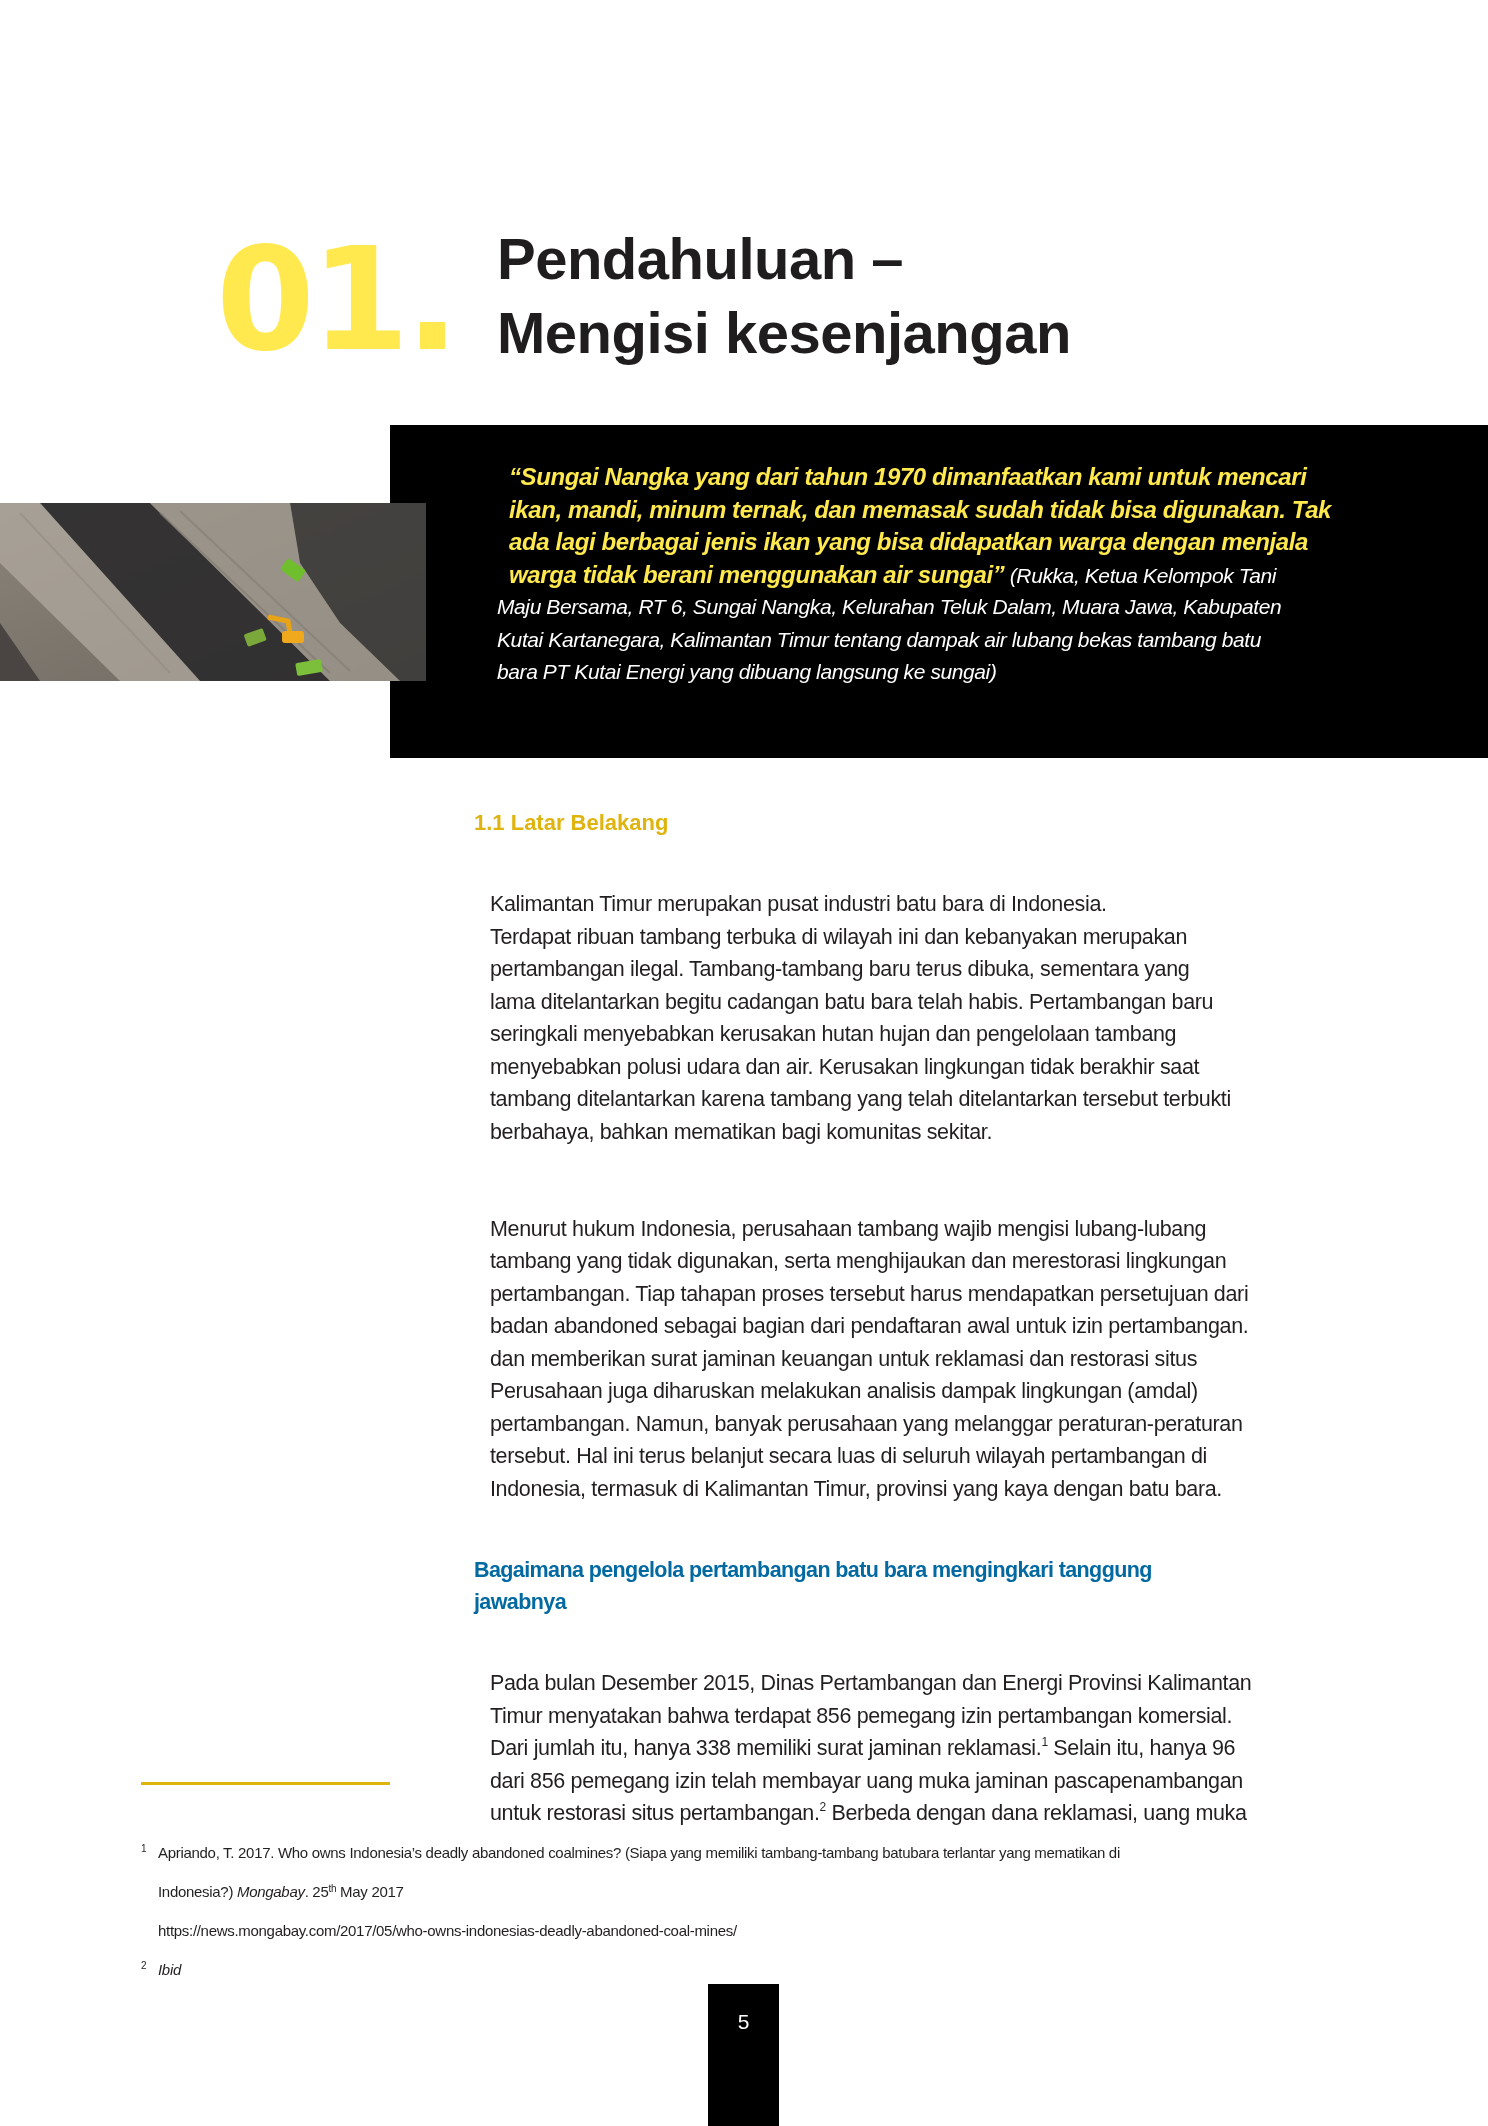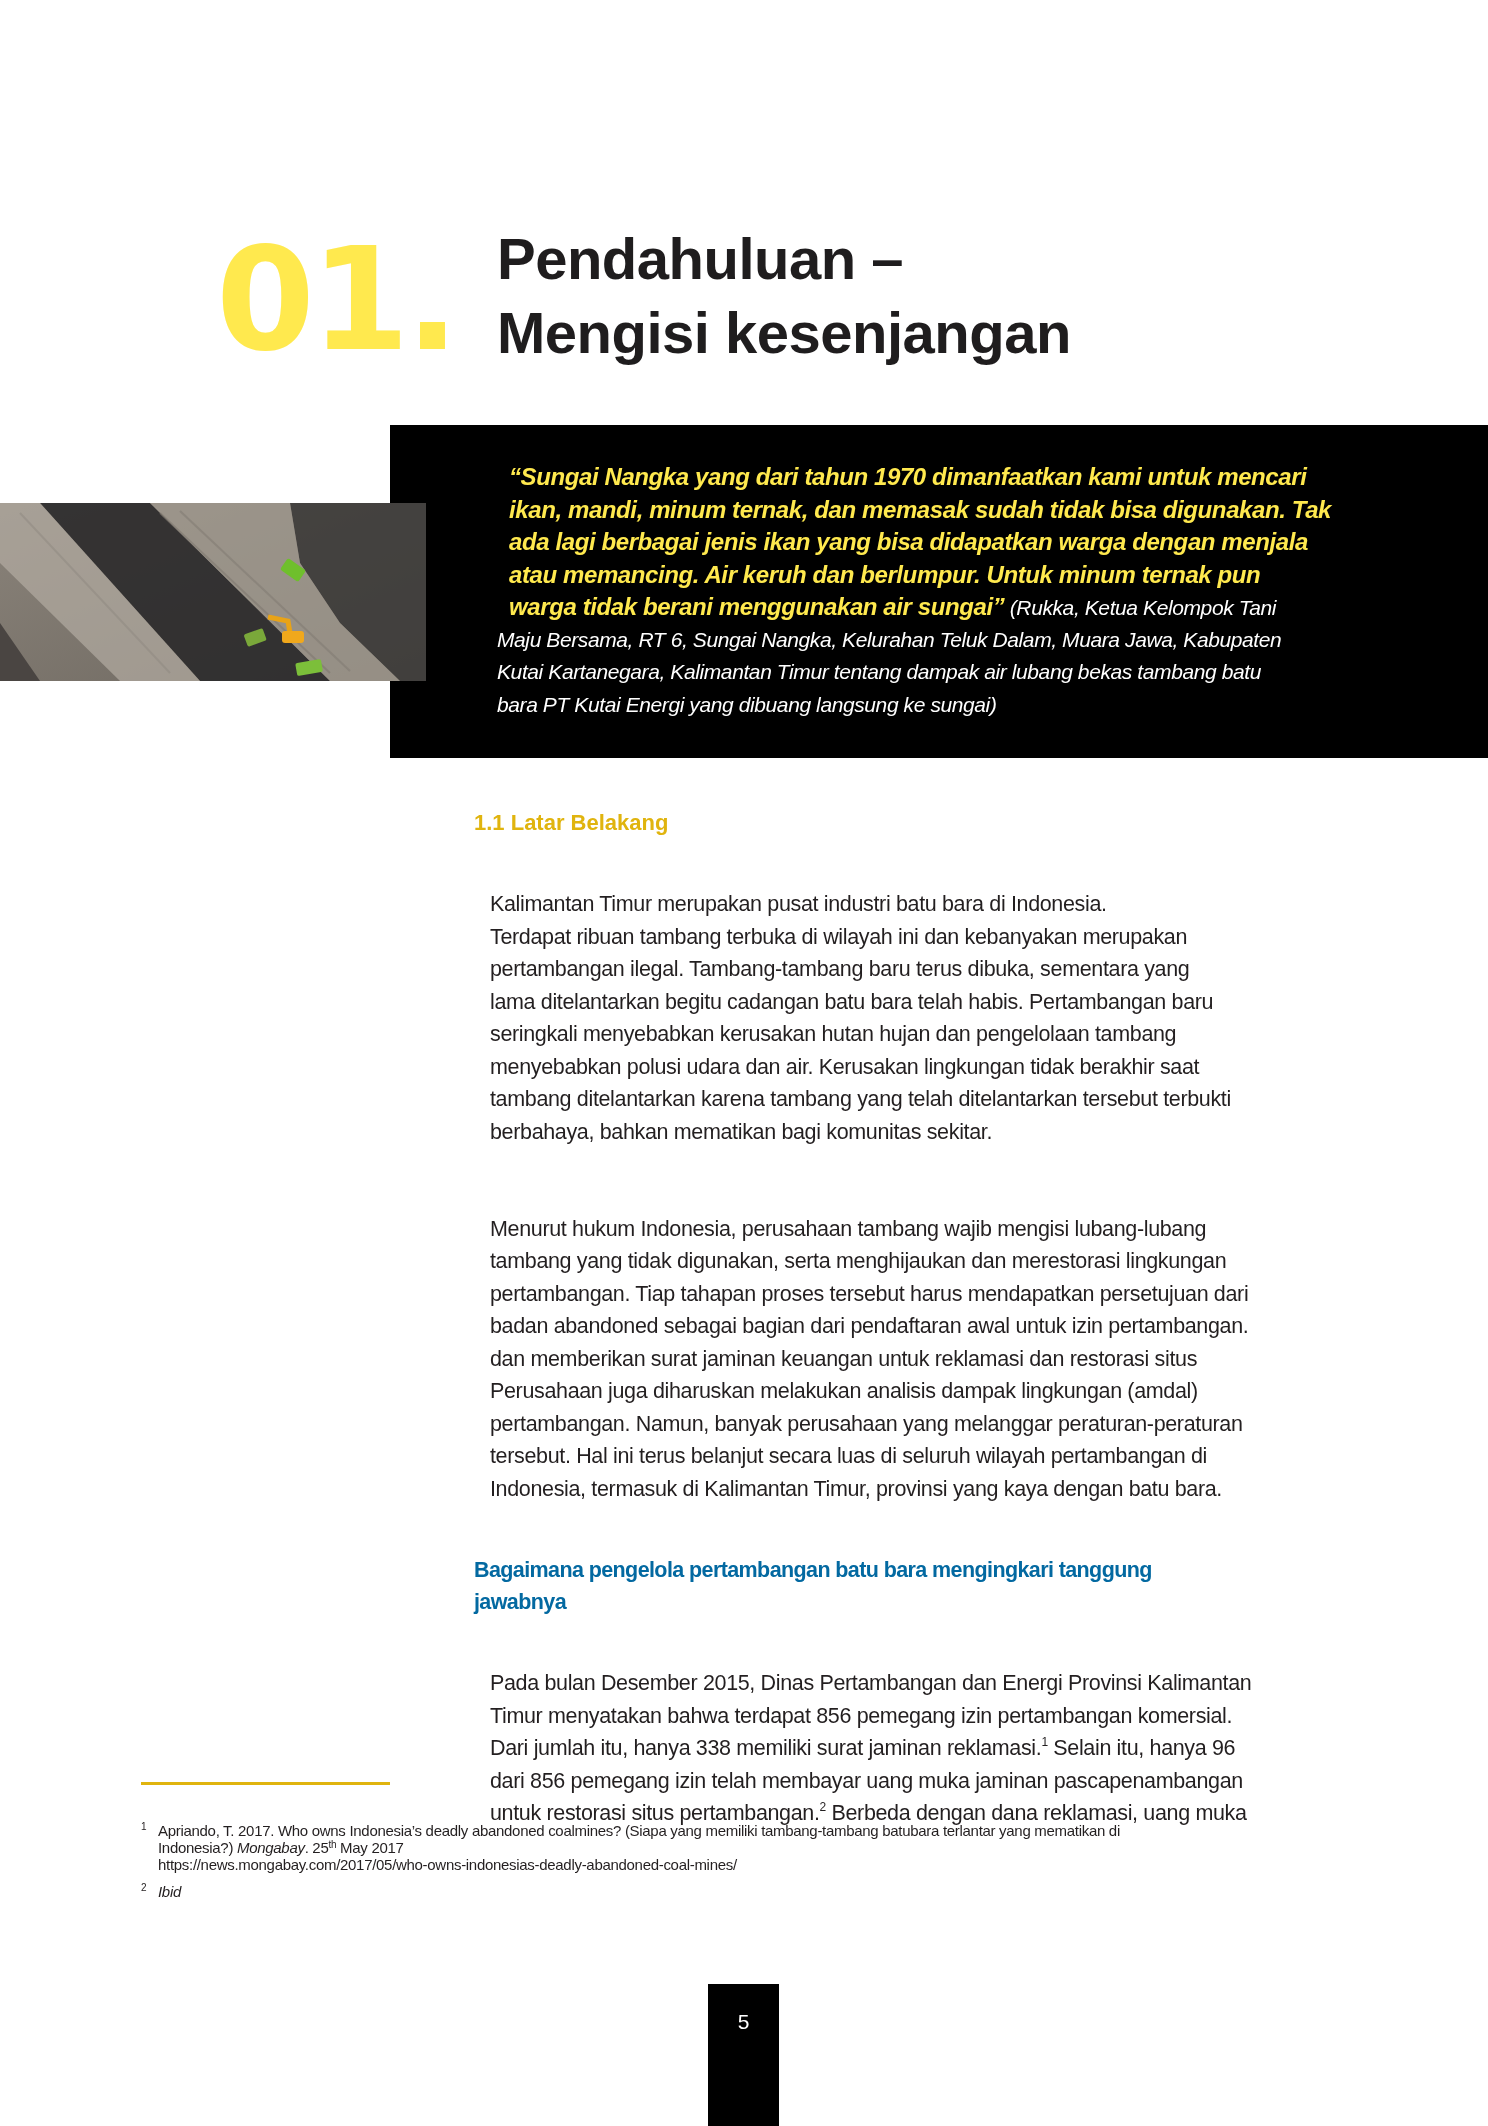--- a/index.html
+++ b/index.html
@@ -36,21 +36,21 @@
   .subhead .ln { font-weight: bold; color: #0369a1; letter-spacing: -0.6px; }
   .gap-lg { height: 32px; }
   .gap-p { height: 32.5px; }
   sup.fn { font-size: 12px; vertical-align: 9px; line-height: 0; }
 
   
   #fn-rule { left: 141px; top: 1782px; width: 249px; height: 3px; background: #e0b40e; }
   #footnotes { left: 141px; top: 1822px; width: 1200px; font-size: 15px; color: #231f20; }
   .fn-item { position: relative; padding-left: 17px; margin-bottom: 8px; }
   .fn-item .fn-mark { position: absolute; left: 0; top: -1px; font-size: 10px; }
-  .fn-item .ln { display: block; white-space: nowrap; line-height: 17px; height: 17px; letter-spacing: -0.3px; }
+  .fn-item .ln { display: block; white-space: nowrap; line-height: 17px; height: 17px; letter-spacing: -0.3px; margin-top: 22px; }
   .fn-item em { font-style: italic; }
   .fn-item sup { font-size: 10px; vertical-align: 5px; line-height: 0; text-align: center; }
 
   
   #page-num-box { left: 708px; top: 1984px; width: 71px; height: 142px; background: #000000; }
   #page-num { display: block; text-align: center; color: #ffffff; font-size: 21px; margin-top: 26px; }
 </style>
 </head>
 <body>
 
@@ -89,21 +89,20 @@
 
     <path d="M268,114 L288,118 L290,130" stroke="#e8a317" stroke-width="5" fill="none"></path>
     <rect x="282" y="128" width="22" height="12" rx="3" fill="#f0a81c"></rect>
   </svg>
 </div>
 
 <div id="quote-text" class="abs">
   <span class="ln q">“Sungai Nangka yang dari tahun 1970 dimanfaatkan kami untuk mencari</span>
   <span class="ln q">ikan, mandi, minum ternak, dan memasak sudah tidak bisa digunakan. Tak</span>
   <span class="ln q">ada lagi berbagai jenis ikan yang bisa didapatkan warga dengan menjala</span>
-  <span class="ln q">atau memancing. Air keruh dan berlumpur. Untuk minum ternak pun</span>
   <span class="ln"><span class="q">warga tidak berani menggunakan air sungai”</span><span class="attr"> (Rukka, Ketua Kelompok Tani</span></span>
   <span class="ln attr">Maju Bersama, RT 6, Sungai Nangka, Kelurahan Teluk Dalam, Muara Jawa, Kabupaten</span>
   <span class="ln attr">Kutai Kartanegara, Kalimantan Timur tentang dampak air lubang bekas tambang batu</span>
   <span class="ln attr">bara PT Kutai Energi yang dibuang langsung ke sungai)</span>
 </div>
 
 <div id="body-col" class="abs">
   <h2 class="section-heading">1.1  Latar Belakang</h2>
   <div class="gap-lg"></div>
 

